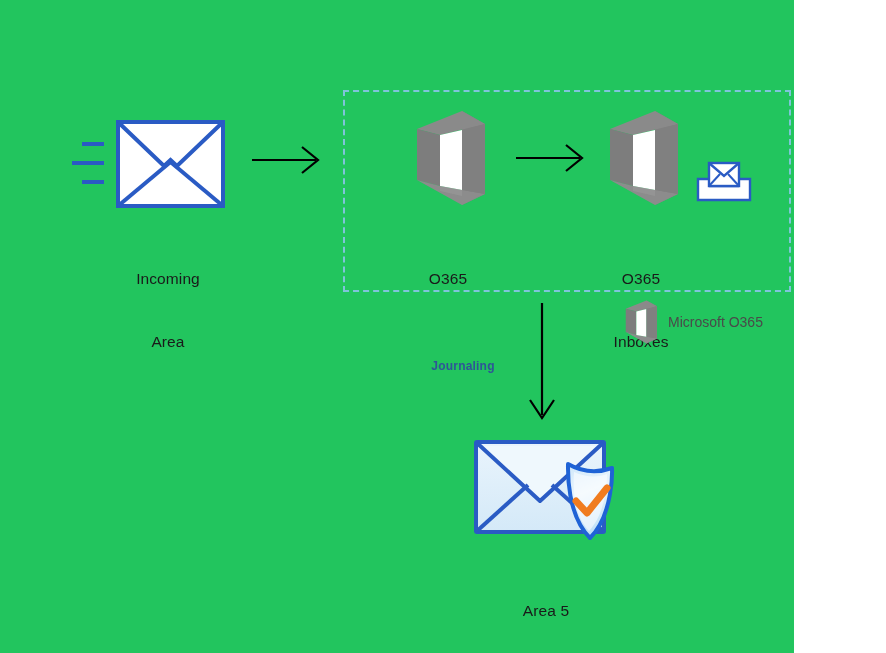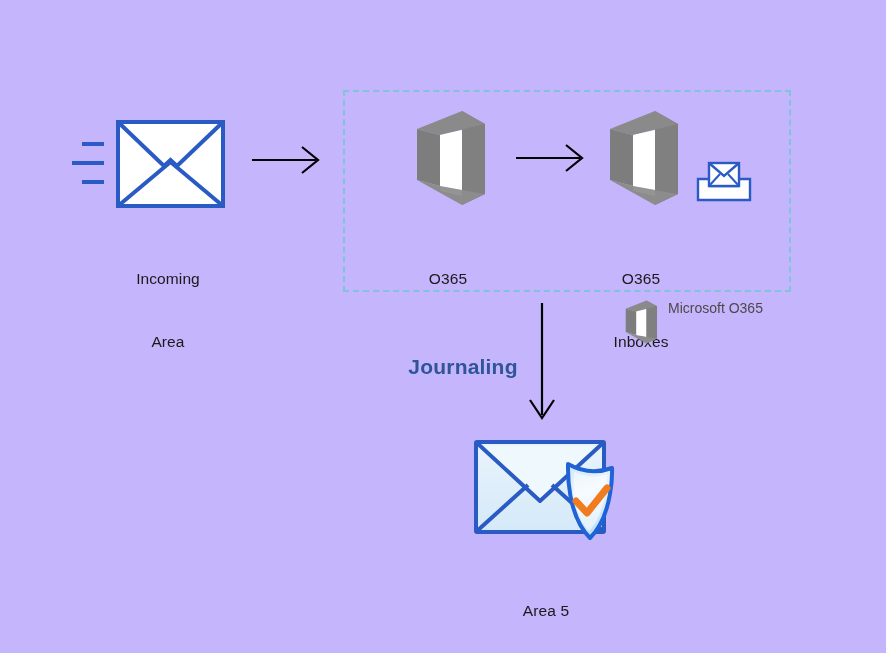--- a/index.html
+++ b/index.html
@@ -5,42 +5,42 @@
   html, body {
     margin: 0;
     padding: 0;
     background: #ffffff;
   }
   body {
     font-family: "Liberation Sans", sans-serif;
   }
   #canvas {
     position: relative;
-    width: 886px;
+    width: 794px;
     height: 653px;
-    background: #c4b5fd;
+    background: #22c55e;
     overflow: hidden;
   }
   .node {
     position: absolute;
   }
   .label {
     position: absolute;
     text-align: center;
     color: #1a1a1a;
     font-size: 15.5px;
     line-height: 21px;
     font-family: "Liberation Sans", sans-serif;
     white-space: pre;
     letter-spacing: 0.1px;
   }
   .label.journaling {
     color: #2f5597;
     font-weight: bold;
-    font-size: 21px;
+    font-size: 12px;
     letter-spacing: 0.2px;
   }
   .legend-label {
     position: absolute;
     color: #4a4a4a;
     font-size: 14px;
     font-family: "Liberation Sans", sans-serif;
     white-space: pre;
   }
   .dashed-zone {
@@ -147,21 +147,21 @@
   <div class="node" style="left:620px; top:299px; width:40px; height:46px;">
     <svg width="40" height="46" viewBox="0 0 86 100">
       <path d="M57,3 L80,16 L80,86 L57,97 Z" fill="#808080"></path>
       <path d="M57,3 L80,16 L35,27 L12,21 Z" fill="#8a8a8a"></path>
       <path d="M12,21 L35,27 L35,78 L12,72 Z" fill="#7d7d7d"></path>
       <path d="M12,72 L35,78 L80,86 L57,97 Z" fill="#8c8c8c"></path>
       <path d="M35,27 L57,22 L57,82 L35,78 Z" fill="#ffffff"></path>
       <path d="M57,22 L80,16 L80,86 L57,82 Z" fill="#808080"></path>
     </svg>
   </div>
-  <div class="legend-label" style="left:668px; top:300px;">Microsoft O365</div>
+  <div class="legend-label" style="left:668px; top:314px;">Microsoft O365</div>
 
   <div class="node" style="left:522px; top:303px; width:40px; height:120px;">
     <svg width="40" height="120" viewBox="0 0 40 120">
       <line x1="20" y1="0" x2="20" y2="112" stroke="#000000" stroke-width="2.2"></line>
       <polyline points="8,97 20,115 32,97" fill="none" stroke="#000000" stroke-width="2.2" stroke-linecap="butt" stroke-linejoin="miter"></polyline>
     </svg>
   </div>
 
   <div class="label journaling" style="left:400px; top:356px; width:126px;">Journaling</div>
 

